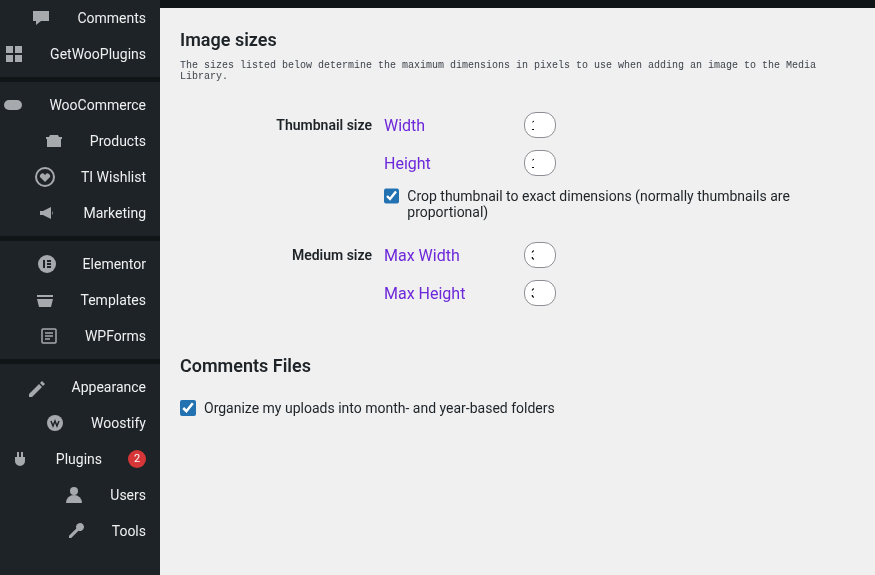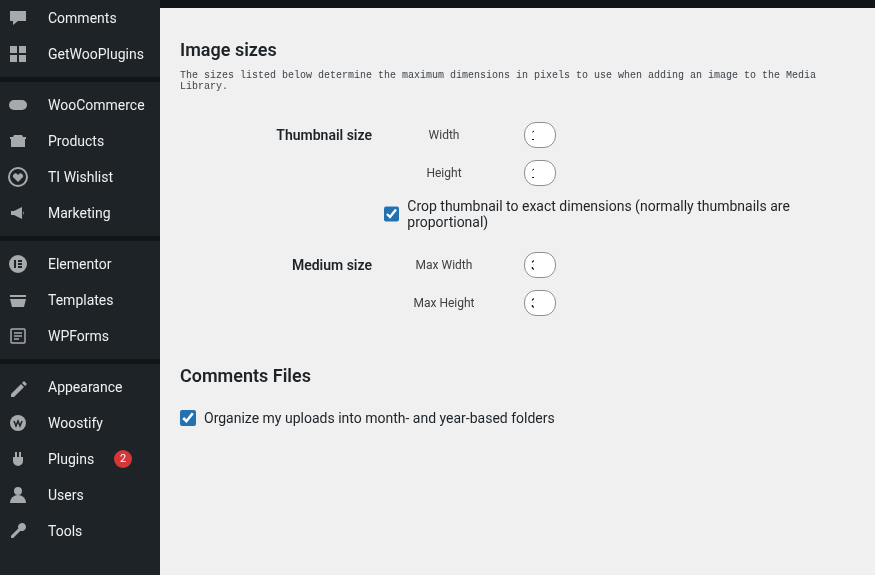--- a/index.html
+++ b/index.html
@@ -17,25 +17,26 @@
   width: 160px;
   background: #1d2327;
   color: #f0f0f1;
   height: 100%;
   overflow-y: auto;
   flex-shrink: 0;
 }
 .sidebar-item {
   display: flex;
   align-items: center;
-  gap: 20px;
-  padding: 8px 8px;
+  gap: 26px;
+  padding: 8px 14px;
   font-size: 14px;
   color: #f0f0f1;
   cursor: pointer;
+  justify-content: flex-end;
 }
 .sidebar-item .icon {
   width: 20px;
   height: 20px;
   display: inline-flex;
   align-items: center;
   justify-content: center;
   flex-shrink: 0;
   color: #a7aaad;
 }
@@ -60,44 +61,44 @@
   position: relative;
 }
 .top-strip {
   height: 8px;
   background: #101517;
 }
 .content {
   padding: 15px 20px;
   background: #f0f0f1;
 }
-h2.section-title { font-size: 18px; font-weight: 600; margin-bottom: 10px; margin-top: 16px; color: #1d2327; }
+h2.section-title { font-size: 18px; font-weight: 600; margin-bottom: 10px; margin-top: 6px; color: #1d2327; }
 p.section-desc { font-size: 10px; color: #3c434a; margin-bottom: 18px; font-family: Liberation Mono, monospace; }
 .form-table { width: 100%; }
 .form-table tr { vertical-align: top; }
 .form-table th {
   text-align: right;
   font-weight: 600;
   font-size: 14px;
   padding: 15px 10px 15px 0;
   width: 200px;
   color: #1d2327;
 }
 .form-table td { padding: 10px 0; font-size: 14px; }
 .field-row { display: flex; align-items: center; gap: 20px; margin-bottom: 12px; }
-.field-label { width: 120px; font-size: 12px; color: #404040; text-align: center; }
+.field-label { width: 120px; font-size: 16px; color: #6d28d9; }
 .num-input {
   width: 32px;
   padding: 4px 6px;
   border: 1px solid #8c8f94;
   border-radius: 12px;
   font-size: 14px;
   background: #fff;
 }
-.checkbox-row { display: flex; align-items: center; gap: 8px; font-size: 14px; color: #1d2327; }
+.checkbox-row { display: flex; gap: 8px; font-size: 14px; color: #1d2327; }
 .checkbox-row input[type="checkbox"] {
   width: 16px; height: 16px;
   accent-color: #2271b1;
 }
 .sidebar::-webkit-scrollbar { width: 0; }
 </style>
 </head>
 <body>
 
 <nav class="sidebar">

